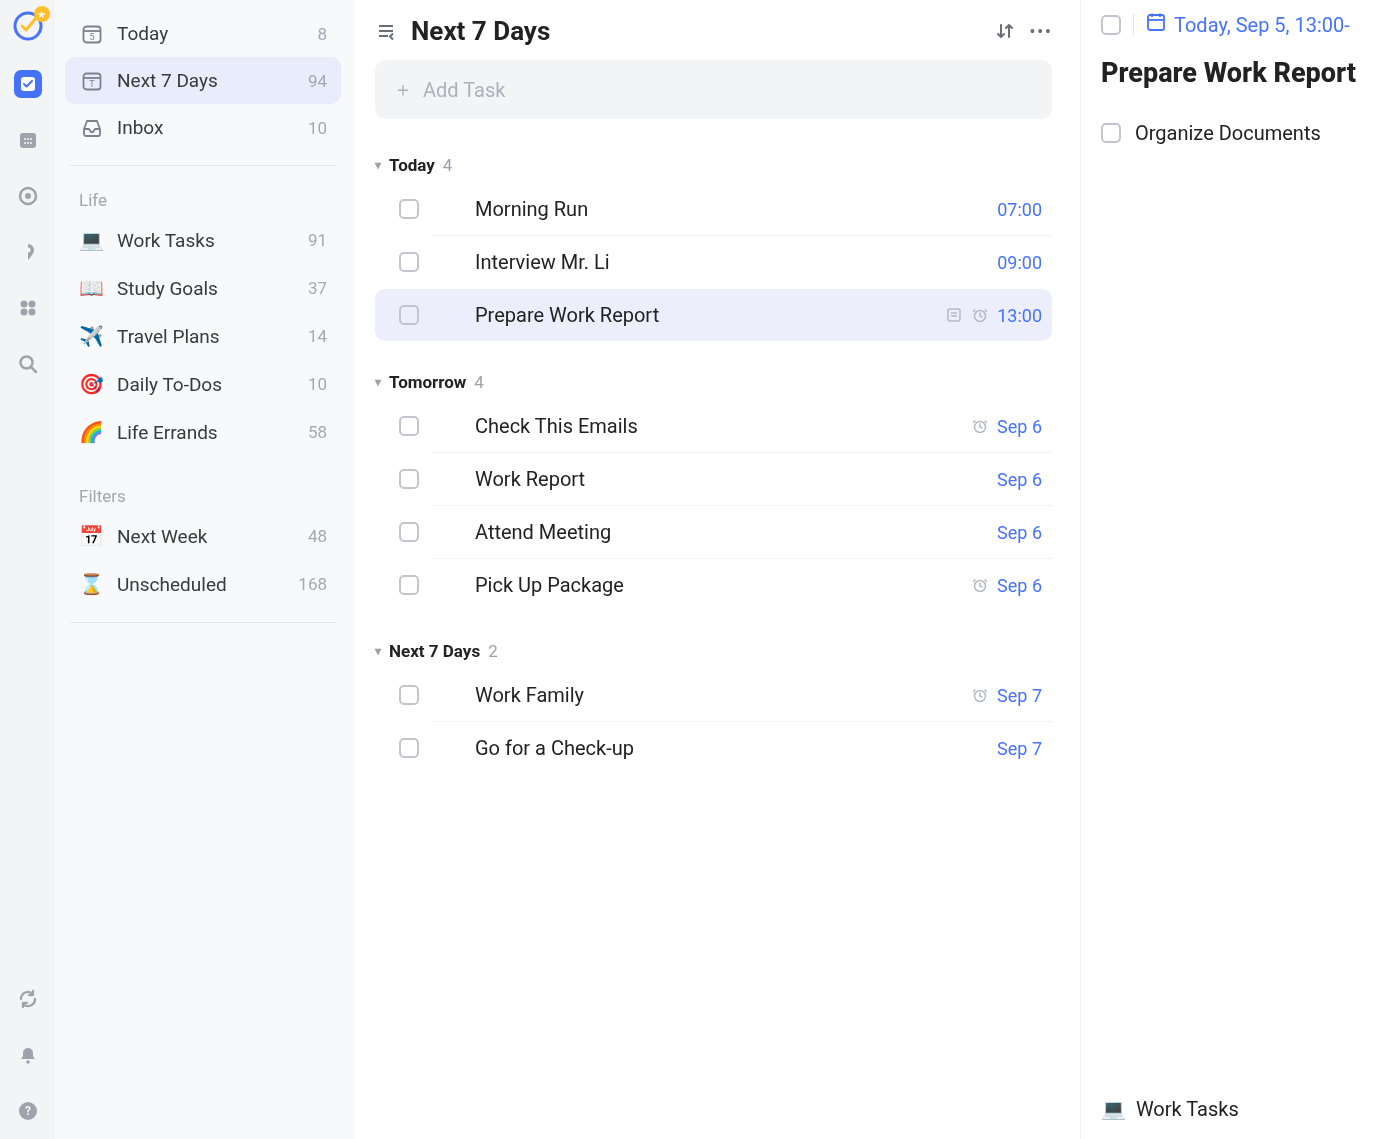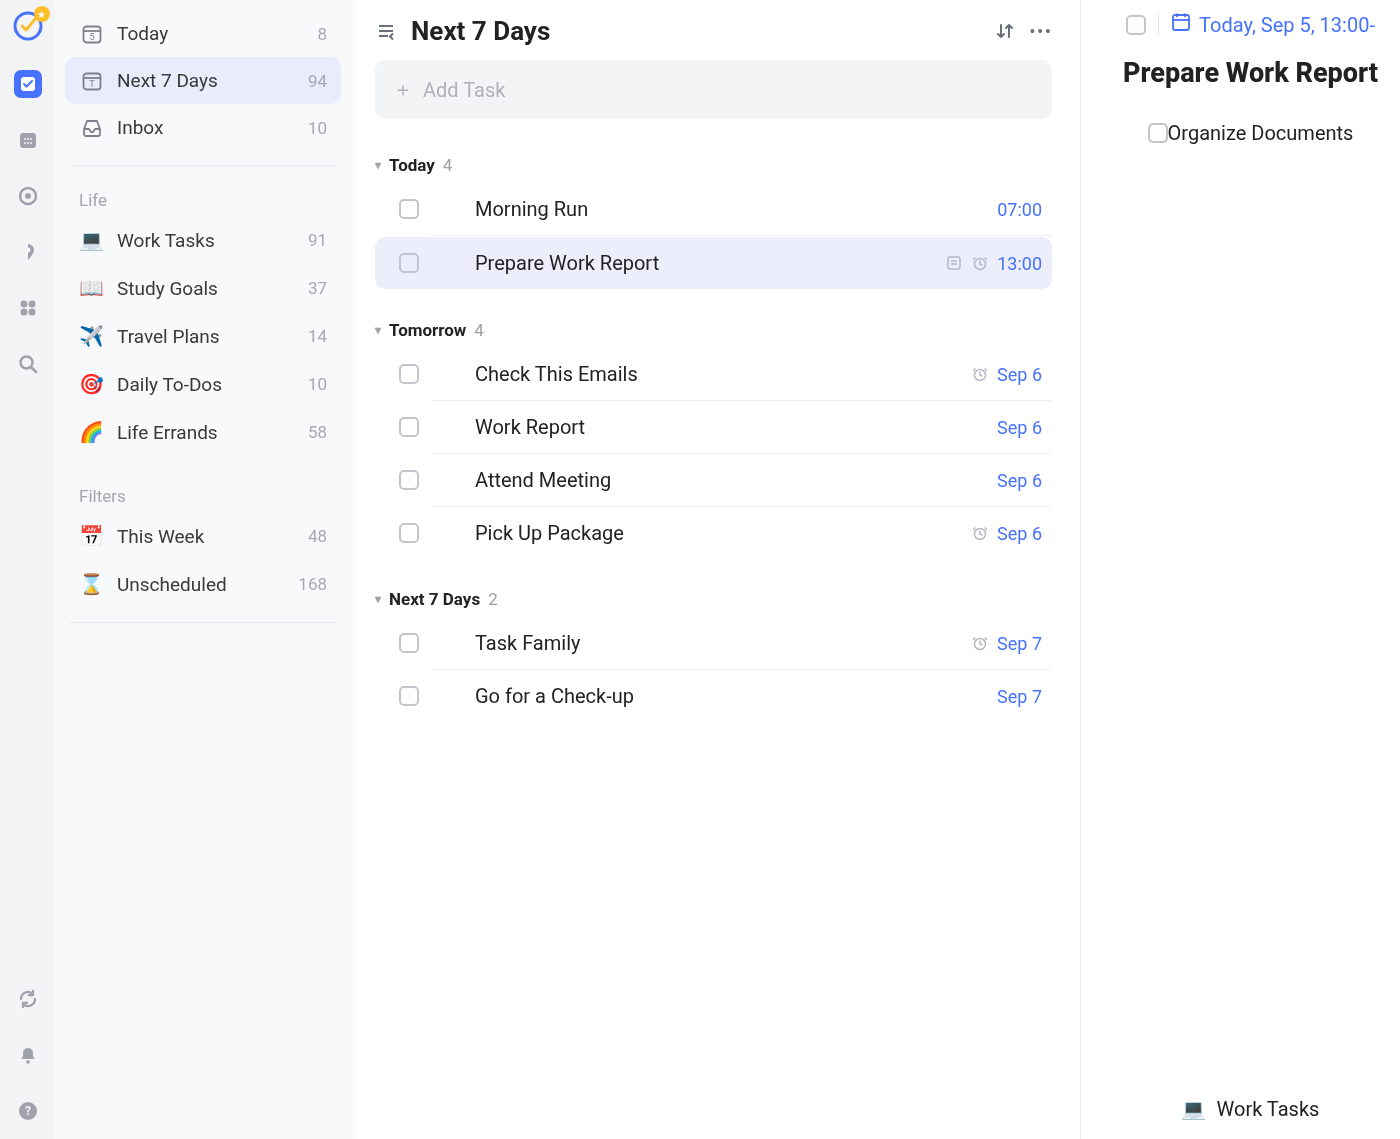--- a/index.html
+++ b/index.html
@@ -123,31 +123,30 @@
     margin-left:56px;
   }
 
   
   .detail {
     width: 320px;
     border-left:1px solid #eceef2;
     padding: 12px 0 10px 20px;
     display:flex;flex-direction:column;
     flex-shrink:0;
-    align-items:center;
   }
   .detail-top{
     display:flex;align-items:center;gap:12px;
     padding-bottom:20px;
   }
   .detail-top .chk{width:20px;height:20px;border:2px solid #c2c5ce;border-radius:5px;}
   .detail-top .vline{width:1px;height:22px;background:#e3e5ea;}
   .detail-top .date{ color:#4772fa; font-size:20px; display:flex;align-items:center;gap:8px; white-space:nowrap; overflow:hidden;}
   .detail-title{ font-size:27px; font-weight:800; margin-bottom:22px; }
-  .sub-item{ display:flex;align-items:center;font-size:20px; padding:10px 0;}
+  .sub-item{ display:flex;align-items:center;gap:14px; font-size:20px; padding:10px 0;}
   .sub-item .chk{width:20px;height:20px;border:2px solid #c2c5ce;border-radius:5px;}
   .detail .fill{flex:1}
   .detail-footer{ display:flex;align-items:center;gap:10px; font-size:20px; padding:20px 0 8px;}
 </style>
 </head>
 <body>
 
 <div class="rail">
   <div class="rail-logo">
     <svg viewBox="0 0 32 32">
@@ -276,21 +275,21 @@
       <span class="count">10</span>
     </div>
     <div class="nav-item">
       <span class="nicon" style="font-size:20px">🌈</span>
       <span>Life Errands</span>
       <span class="count">58</span>
     </div>
     <div class="sb-heading" style="margin-top: 20px;">Filters</div>
     <div class="nav-item">
       <span class="nicon" style="font-size:20px">📅</span>
-      <span>This Week</span>
+      <span>Next Week</span>
       <span class="count">48</span>
     </div>
     <div class="nav-item">
       <span class="nicon" style="font-size:20px">⌛</span>
       <span>Unscheduled</span>
       <span class="count">168</span>
     </div>
     <hr class="sb-divider">
   </div>
 
@@ -326,20 +325,27 @@
       <span class="gh-count">4</span>
       </div>
       <div class="task-row">
         <span class="chk"></span>
         <span>Morning Run</span>
         <span class="meta">
           <span>07:00</span>
         </span>
       </div>
       <hr class="task-divider">
+      <div class="task-row">
+        <span class="chk"></span>
+        <span>Interview Mr. Li</span>
+        <span class="meta">
+          <span>09:00</span>
+        </span>
+      </div>
       <hr class="task-divider" style="visibility: hidden; margin: 0px;">
       <div class="task-row selected">
         <span class="chk"></span>
         <span>Prepare Work Report</span>
         <span class="meta">
           <span class="mini-icon">
             <svg width="16" height="16" viewBox="0 0 16 16">
               <rect x="2" y="2" width="12" height="12" rx="2" stroke="currentColor" stroke-width="1.5" fill="none"></rect>
               <line x1="5" y1="6" x2="11" y2="6" stroke="currentColor" stroke-width="1.5"></line>
               <line x1="5" y1="9" x2="11" y2="9" stroke="currentColor" stroke-width="1.5"></line>
@@ -408,21 +414,21 @@
         </span>
       </div>
       <div style="height: 18px;"></div>
       <div class="group-header">
         <span class="chev">▾</span>
       <span>Next 7 Days</span>
       <span class="gh-count">2</span>
       </div>
       <div class="task-row">
         <span class="chk"></span>
-        <span>Task Family</span>
+        <span>Work Family</span>
         <span class="meta">
           <span class="mini-icon">
             <svg width="16" height="16" viewBox="0 0 16 16">
               <circle cx="8" cy="9" r="5.5" stroke="currentColor" stroke-width="1.5" fill="none"></circle>
               <path d="M8 6 v3 l2 1" stroke="currentColor" stroke-width="1.5" fill="none" stroke-linecap="round"></path>
               <path d="M3 3 l-1.5 1.5 M13 3 l1.5 1.5" stroke="currentColor" stroke-width="1.5" stroke-linecap="round"></path>
             </svg>
           </span>
           <span>Sep 7</span>
         </span>

